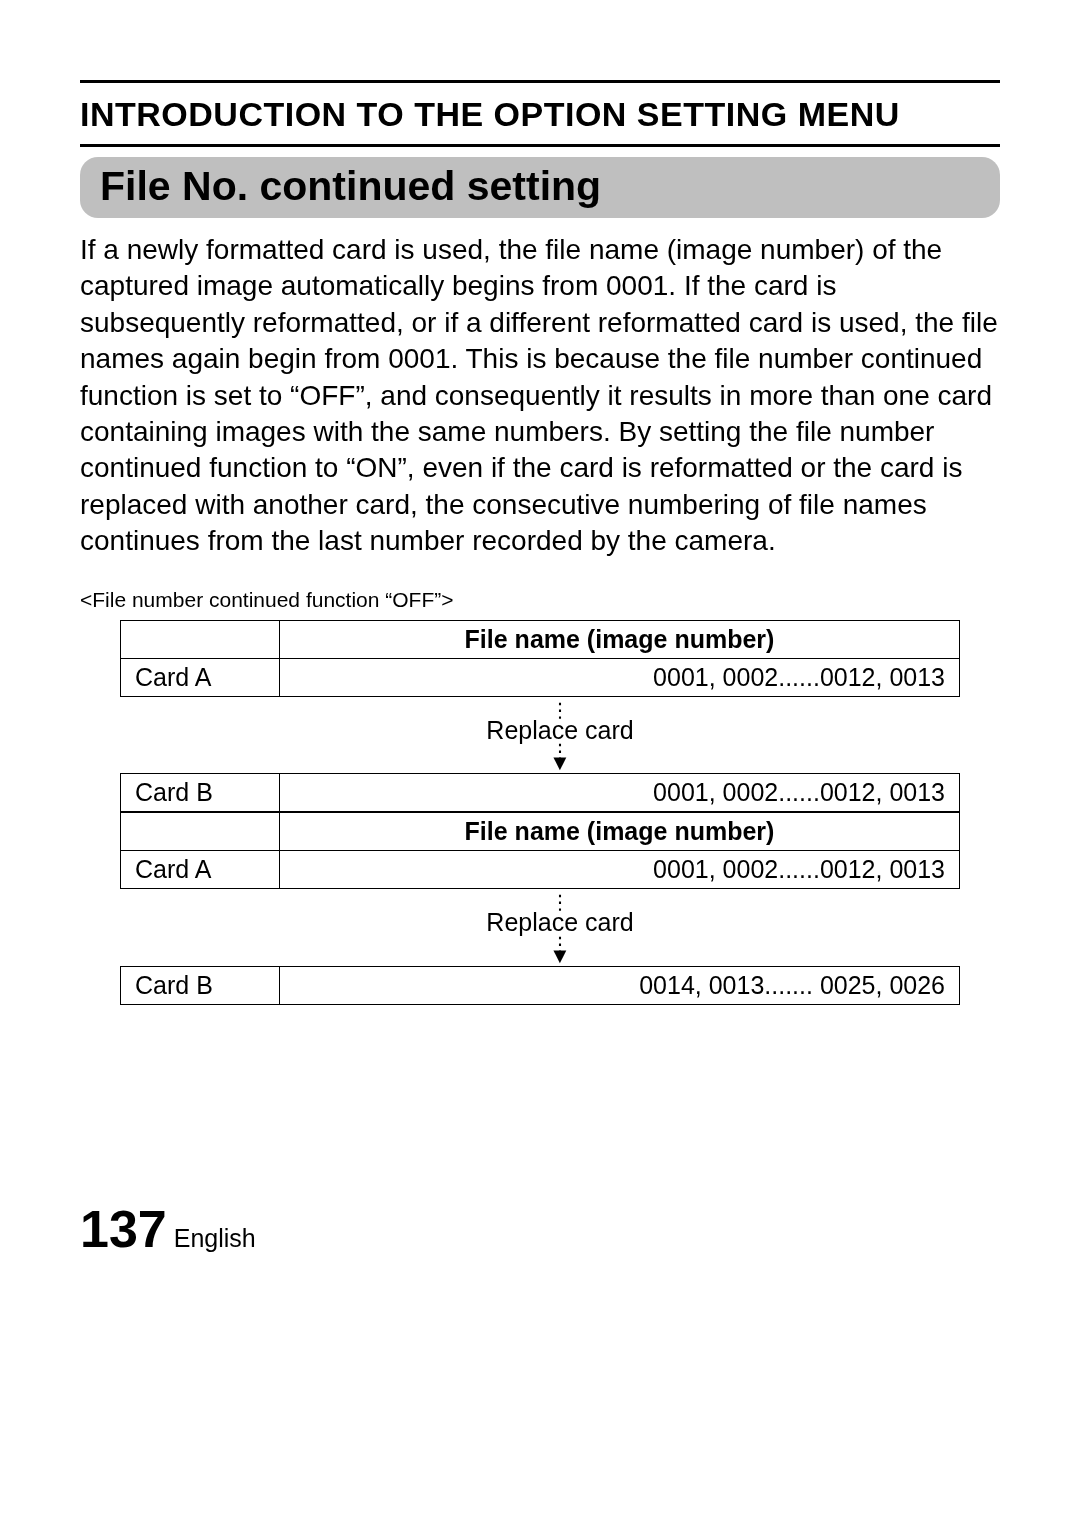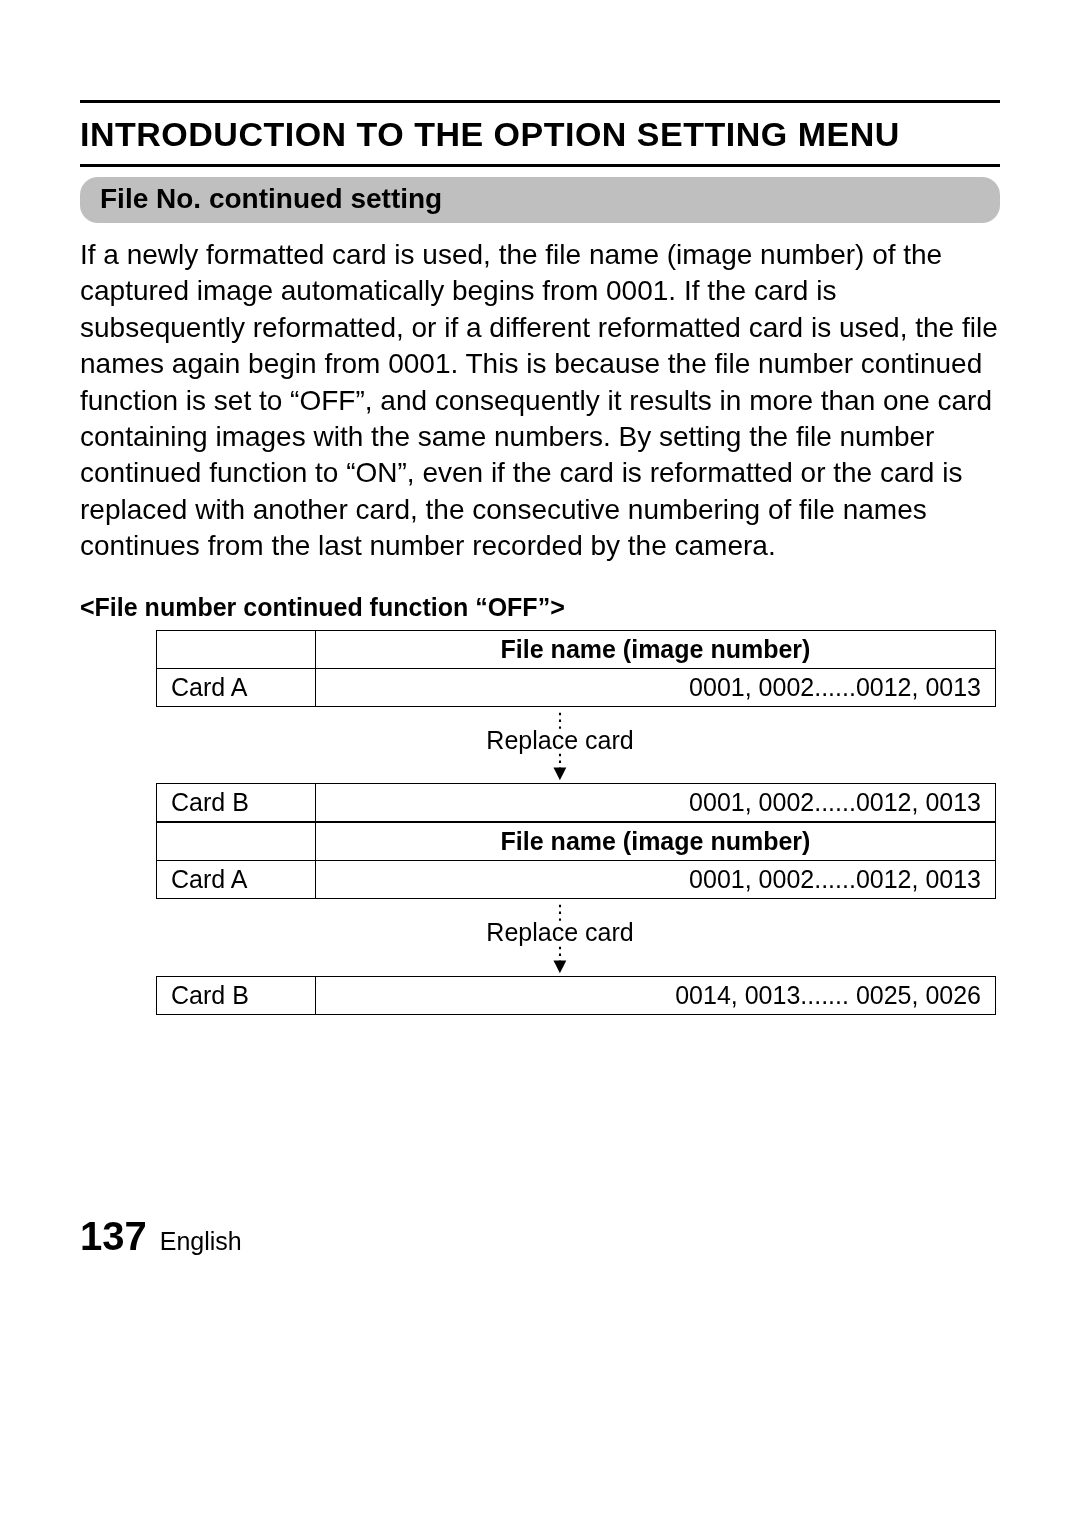--- a/index.html
+++ b/index.html
@@ -8,59 +8,58 @@
     background: #fff;
     font-family: Arial, Helvetica, sans-serif;
     color: #000;
     width: 1080px;
   }
   .page {
     width: 1080px;
     height: 1349px;
     position: relative;
     box-sizing: border-box;
-    padding: 100px 80px 0 80px;
+    padding: 80px 80px 0 80px;
   }
   .rule-top, .rule-bottom {
     border-top: 3px solid #000;
   }
   .chapter-title {
     font-size: 34px;
     font-weight: bold;
     letter-spacing: 0.5px;
     padding: 12px 0 10px 0;
   }
   .section-bar {
     background: #bfbfbf;
     border-radius: 18px;
     padding: 6px 20px 8px 20px;
-    font-size: 28px;
+    font-size: 41px;
     font-weight: bold;
     margin-top: 10px;
   }
   .body-text {
     font-size: 28px;
     line-height: 1.3;
     margin-top: 14px;
   }
   .subhead {
-    font-size: 25px;
-    font-weight: bold;
+    font-size: 21px;
+    font-weight: normal;
     margin-top: 28px;
     margin-bottom: 8px;
   }
   .tbl-wrap {
     margin-left: 40px;
     margin-right: 0;
   }
   table.example {
     border-collapse: collapse;
     width: 840px;
     font-size: 25px;
-    margin-left: 36px;
   }
   table.example td, table.example th {
     border: 1.5px solid #000;
     padding: 4px 14px;
     text-align: right;
     vertical-align: middle;
   }
   table.example .hdr-blank {
     width: 130px;
   }
@@ -95,23 +94,22 @@
     line-height: 0.6;
     display: block;
   }
   .footer {
     position: absolute;
     left: 80px;
     bottom: 90px;
     font-size: 25px;
   }
   .footer .pg {
-    font-size: 40px;
+    font-size: 52px;
     font-weight: bold;
-    margin-right: 6px;
   }
 </style>
 </head>
 <body>
 
 <div class="page">
 
   <div class="rule-top"></div>
   <div class="chapter-title">INTRODUCTION TO THE OPTION SETTING MENU</div>
   <div class="rule-bottom"></div>

